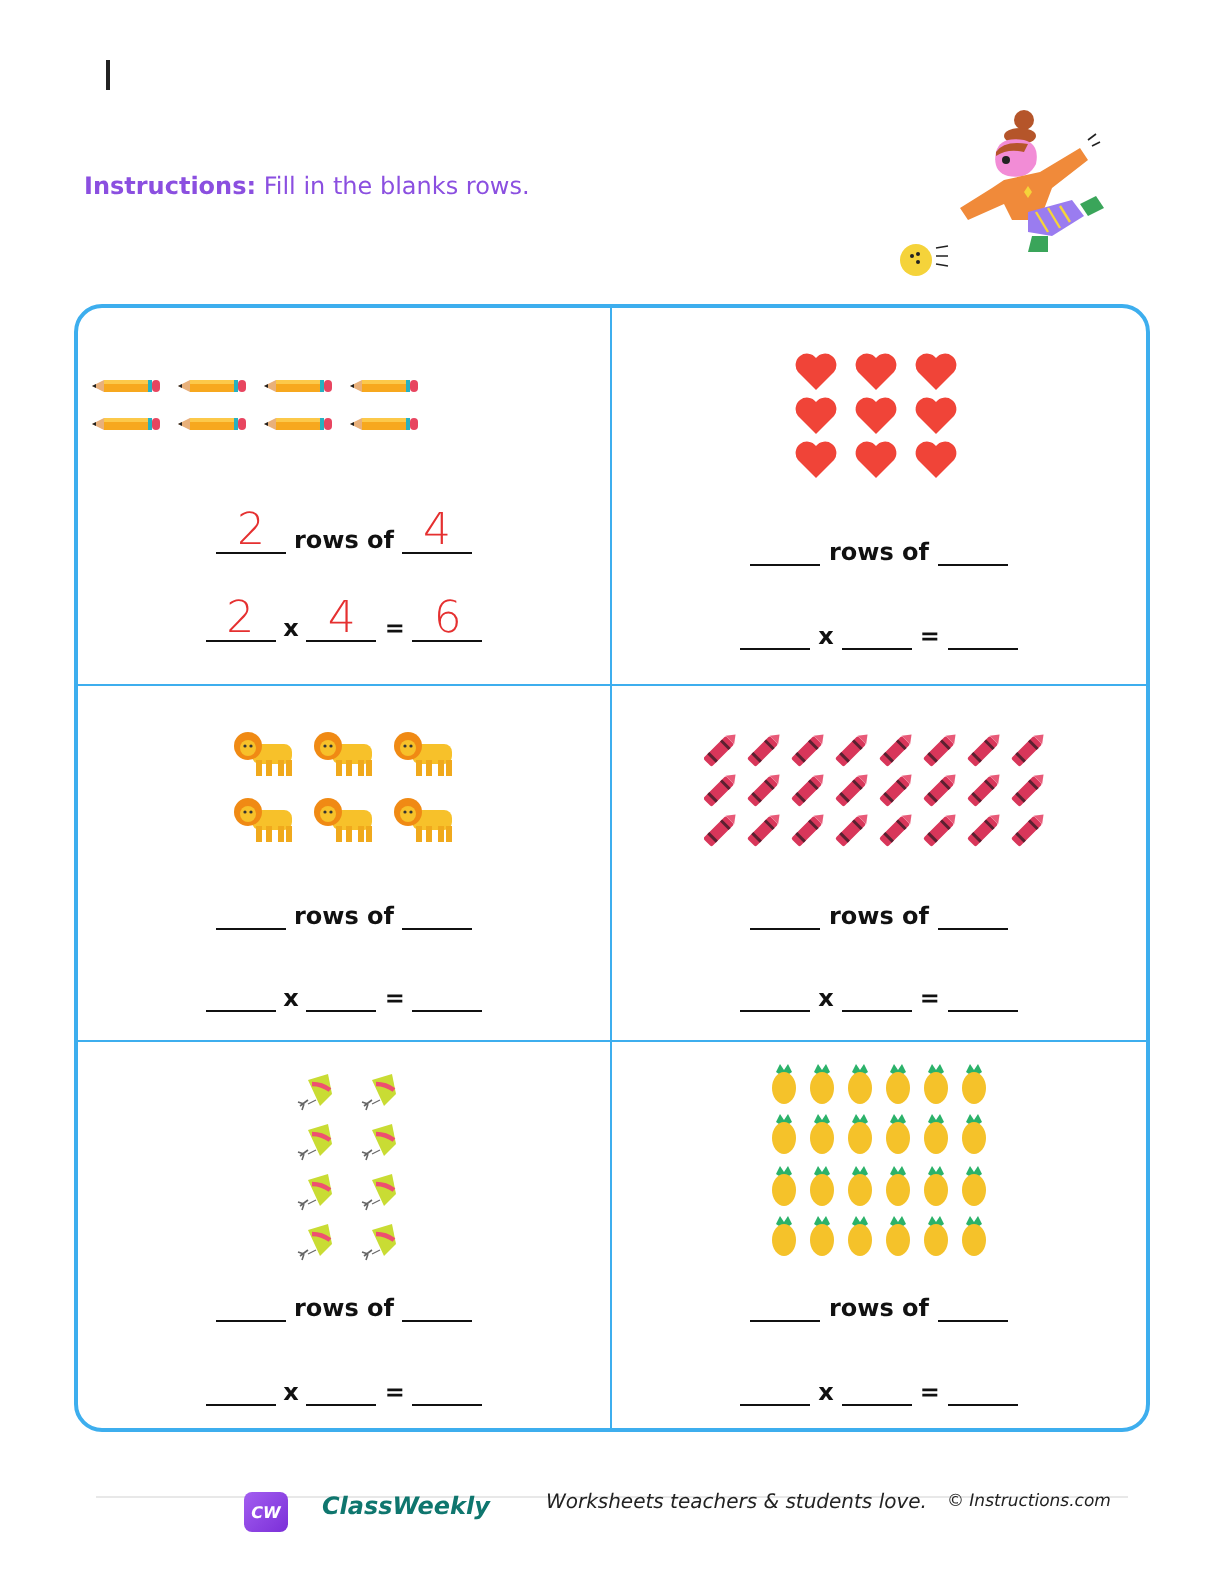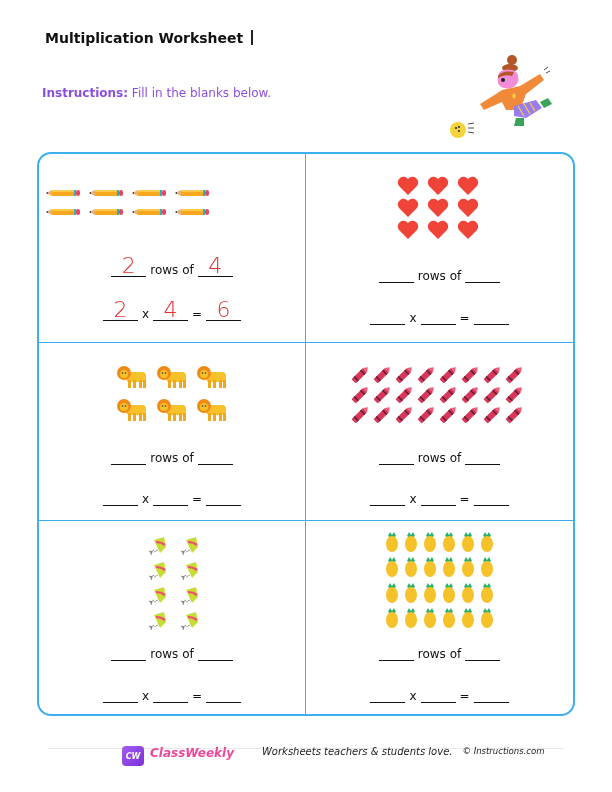--- a/index.html
+++ b/index.html
@@ -13,38 +13,37 @@
   .mascot { position:absolute; left:440px; top:46px; width:130px; height:100px; }
   .grid { position:absolute; left:37px; top:152px; width:538px; height:564px; border:2.5px solid #3daeee; border-radius:14px; box-sizing:border-box; display:grid; grid-template-columns:1fr 1fr; grid-template-rows:189px 178px 1fr; overflow:hidden; }
   .cell { position:relative; border-color:#3daeee; border-style:solid; border-width:0; }
   .cell.left { border-right-width:1.5px; }
   .cell.row1, .cell.row2 { border-bottom-width:1.5px; }
   .pics { position:absolute; left:0; right:0; display:flex; flex-direction:column; align-items:center; }
   .pic-row { display:flex; justify-content:center; }
   .blanks { position:absolute; left:0; right:0; text-align:center; font-family:"DejaVu Sans", sans-serif; font-size:12px; color:#111; }
   .line { display:inline-block; width:35px; border-bottom:1px solid #111; height:18px; vertical-align:bottom; position:relative; margin:0 2px; }
   .line .ans { position:absolute; left:0; right:0; bottom:-1px; text-align:center; font-family:"DejaVu Sans", sans-serif; font-size:22px; font-weight:200; color:#e53030; line-height:22px; }
-  .word { display:inline-block; vertical-align:bottom; padding:0 2px; line-height:14px; }
+  .word { display:inline-block; vertical-align:bottom; padding:0 2px; line-height:14px;font-weight:bold; }
   .footer-line { position:absolute; left:48px; right:48px; top:748px; height:1px; background:#e8e8e8; }
   .footer { position:absolute; left:122px; top:746px; display:flex; align-items:flex-start;font-style:italic; }
   .logo-box { width:22px; height:20px; border-radius:4px; background:linear-gradient(135deg,#a35ef0,#7b2fd8); color:#fff; font-family:"DejaVu Sans", sans-serif; font-size:8px; font-weight:bold; display:flex; align-items:center; justify-content:center; }
-  .brand { font-family:"DejaVu Sans", sans-serif; font-weight:bold; font-size:12px; color:#ec4899; margin-left:6px; }
+  .brand { font-family:"DejaVu Sans", sans-serif; font-weight:bold; font-size:12px; color:#0f766e; margin-left:17px; }
   .tagline { font-family:"DejaVu Sans", sans-serif; font-size:10px; color:#222; margin-left:28px; }
   .copy { font-family:"DejaVu Sans", sans-serif; font-size:8.5px; color:#222; margin-left:10px; }
 </style>
 </head>
 <body>
 
 <div class="header">
-  <span class="title">Multiplication Worksheet</span>
   <span class="sep"></span>
 </div>
 
 <div class="instructions">
-  <b>Instructions:</b><span> Fill in the blanks below.</span>
+  <b>Instructions:</b><span> Fill in the blanks rows.</span>
 </div>
 
 <svg class="mascot" viewBox="0 0 130 100">
   <circle cx="18" cy="84" r="8" fill="#f5d33a"></circle>
   <circle cx="16" cy="82" r="1" fill="#222"></circle>
     <circle cx="19" cy="81" r="1" fill="#222"></circle>
     <circle cx="19" cy="85" r="1" fill="#222"></circle>
   <path d="M28 78 l6 -1 M28 82 l6 0 M28 86 l6 1" stroke="#222" stroke-width="0.8"></path>
   <circle cx="72" cy="14" r="5" fill="#b5552a"></circle>
   <ellipse cx="70" cy="22" rx="8" ry="4" fill="#b5552a"></ellipse>

